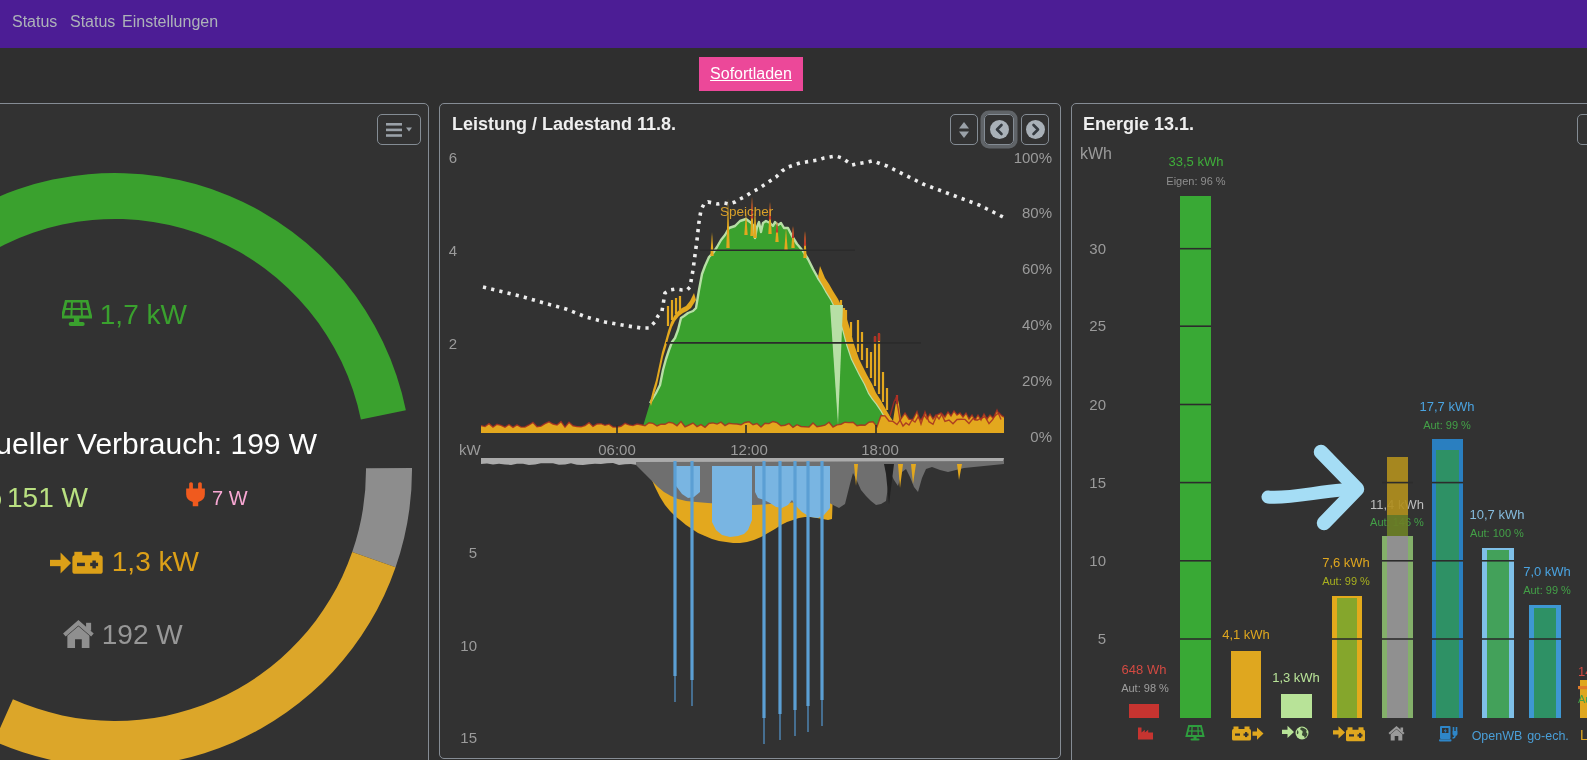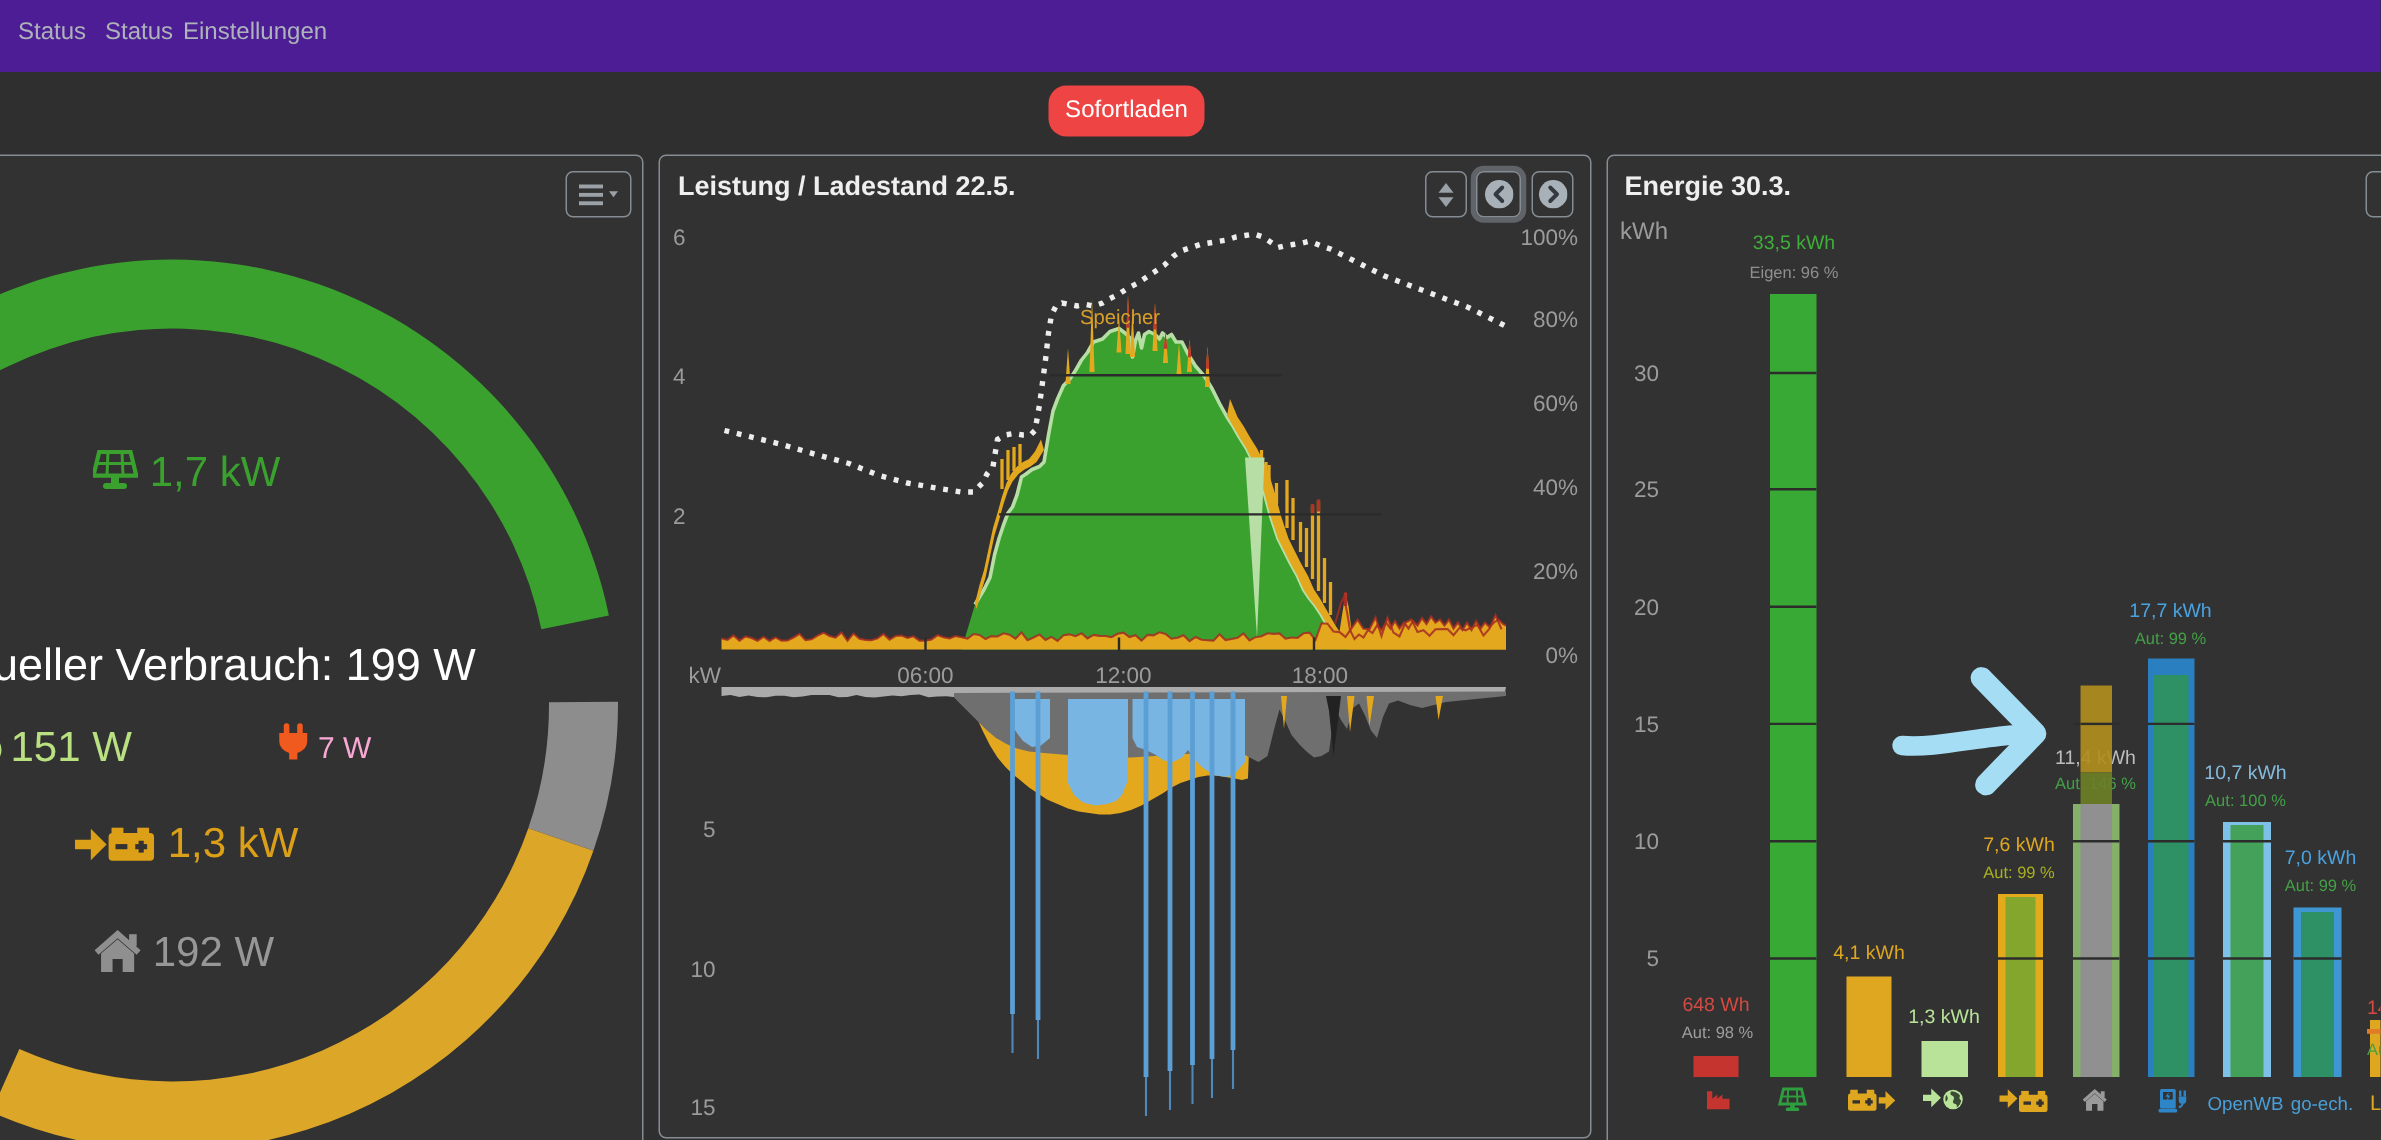--- a/index.html
+++ b/index.html
@@ -1,21 +1,21 @@
 <!DOCTYPE html>
 <html><head><meta charset="utf-8"><style>
 * { margin:0; padding:0; box-sizing:border-box; }
 html,body { width:1587px; height:760px; overflow:hidden; background:#2f2f2f;
   font-family:"Liberation Sans", sans-serif; }
 .nav { position:absolute; left:0; top:0; width:1587px; height:48px; background:#4c1d95;
   color:#adb3b9; font-size:16px; }
 .nav span { position:absolute; top:13px; }
 .btn-sofort { position:absolute; left:699px; top:57px; width:104px; height:34px;
-  background:#ef4444; color:#fff; font-size:16px; border-radius:12px; text-align:center;
-  line-height:33px; }
+  background:#ec4899; color:#fff; font-size:16px; border-radius:0; text-align:center;
+  line-height:33px;text-decoration:underline; }
 .card { position:absolute; border:1px solid #858c94; border-radius:5px; background:#323232; }
 .hbtn { position:absolute; border:1px solid #848c94; border-radius:5px; background:transparent;
   display:flex; align-items:center; justify-content:center; }
 .title { position:absolute; color:#efefef; font-weight:bold; font-size:18px; }
 .lrow { position:absolute; white-space:nowrap; }
 .abs { display:block; }
 .abs { position:absolute; }
 .lrow svg { display:inline-block; }
 </style></head><body>
 <div class="nav">
@@ -68,21 +68,21 @@
       <rect x="20.5" y="8.8" width="6" height="2.6" fill="#323232"></rect>
       <rect x="30.5" y="8.8" width="6" height="2.6" fill="#323232"></rect>
       <rect x="32.2" y="7.1" width="2.6" height="6" fill="#323232"></rect>
     </svg>&nbsp;1,3 kW</div>
 <div class="lrow" style="left:63px; top:603px; font-size:28px; color:#979797;margin-top:16px;"><svg width="31" height="29" viewBox="0 0 16.5 15.5" style="vertical-align:-5px">
       <path d="M8.2 0 L16.4 7.2 L15 8.8 L8.2 2.9 L1.4 8.8 L0 7.2 Z" fill="#8f8f8f"></path>
       <rect x="12.3" y="1.5" width="2.7" height="4.2" fill="#8f8f8f"></rect>
       <path d="M2.3 8.4 L8.2 3.3 L14.1 8.4 L14.1 15 L10 15 L10 10.3 L6.4 10.3 L6.4 15 L2.3 15 Z" fill="#8f8f8f"></path>
     </svg>&nbsp;192 W</div>
 
-<div class="title" style="left:452px; top:114px;">Leistung / Ladestand 22.5.</div>
+<div class="title" style="left:452px; top:114px;">Leistung / Ladestand 11.8.</div>
 <div class="hbtn" style="left:950px; top:114px; width:28px; height:31px;">
 <svg width="12" height="16" viewBox="0 0 12 16">
       <path d="M6 0 L11 6.5 L1 6.5 Z" fill="#9aa1a8"></path>
 <path d="M6 16 L11 9.5 L1 9.5 Z" fill="#9aa1a8"></path>
     </svg>
   </div>
 <div class="hbtn" style="left:984px; top:114px; width:30px; height:31px; box-shadow:0 0 0 3.5px rgba(134,142,150,0.55);">
 <svg width="19" height="19" viewBox="0 0 19 19">
       <circle cx="9.5" cy="9.5" r="9.5" fill="#a9b1b8"></circle>
 <path d="M11.5 5 L7 9.5 L11.5 14" fill="none" stroke="#343a40" stroke-width="2.6" stroke-linecap="round" stroke-linejoin="round"></path>
@@ -181,21 +181,21 @@
     <text x="1052" y="218" font-size="15" fill="#9b9b9b" text-anchor="end" font-weight="normal">80%</text>
     <text x="1052" y="274" font-size="15" fill="#9b9b9b" text-anchor="end" font-weight="normal">60%</text>
     <text x="1052" y="330" font-size="15" fill="#9b9b9b" text-anchor="end" font-weight="normal">40%</text>
     <text x="1052" y="386" font-size="15" fill="#9b9b9b" text-anchor="end" font-weight="normal">20%</text>
     <text x="1052" y="442" font-size="15" fill="#9b9b9b" text-anchor="end" font-weight="normal">0%</text>
     <text x="617" y="455" font-size="15" fill="#9b9b9b" text-anchor="middle" font-weight="normal">06:00</text>
     <text x="749" y="455" font-size="15" fill="#9b9b9b" text-anchor="middle" font-weight="normal">12:00</text>
     <text x="880" y="455" font-size="15" fill="#9b9b9b" text-anchor="middle" font-weight="normal">18:00</text>
   </svg>
 
-<div class="title" style="left:1083px; top:114px;">Energie 30.3.</div>
+<div class="title" style="left:1083px; top:114px;">Energie 13.1.</div>
 <div class="hbtn" style="left:1577px; top:114px; width:44px; height:31px;"></div>
 <svg class="abs" style="left:1072px;top:104px" width="515" height="656" viewBox="1072 104 515 656" font-family="Liberation Sans, sans-serif">
     <rect x="1129.0" y="704.0" width="30.0" height="14.0" fill="#c63430"></rect>
     <rect x="1180.0" y="196.0" width="31.0" height="522.0" fill="#39a935"></rect>
     <rect x="1231.0" y="651.0" width="30.0" height="67.0" fill="#dfa71f"></rect>
     <rect x="1281.0" y="694.0" width="31.0" height="24.0" fill="#b8e398"></rect>
     <rect x="1332.0" y="596.0" width="30.0" height="122.0" fill="#e3aa1c"></rect>
     <rect x="1337.0" y="598.0" width="20.0" height="120.0" fill="#85a62c"></rect>
     <rect x="1382.0" y="536.0" width="31.0" height="182.0" fill="#84b06a"></rect>
     <rect x="1387.0" y="536.0" width="21.0" height="182.0" fill="#909090"></rect>

